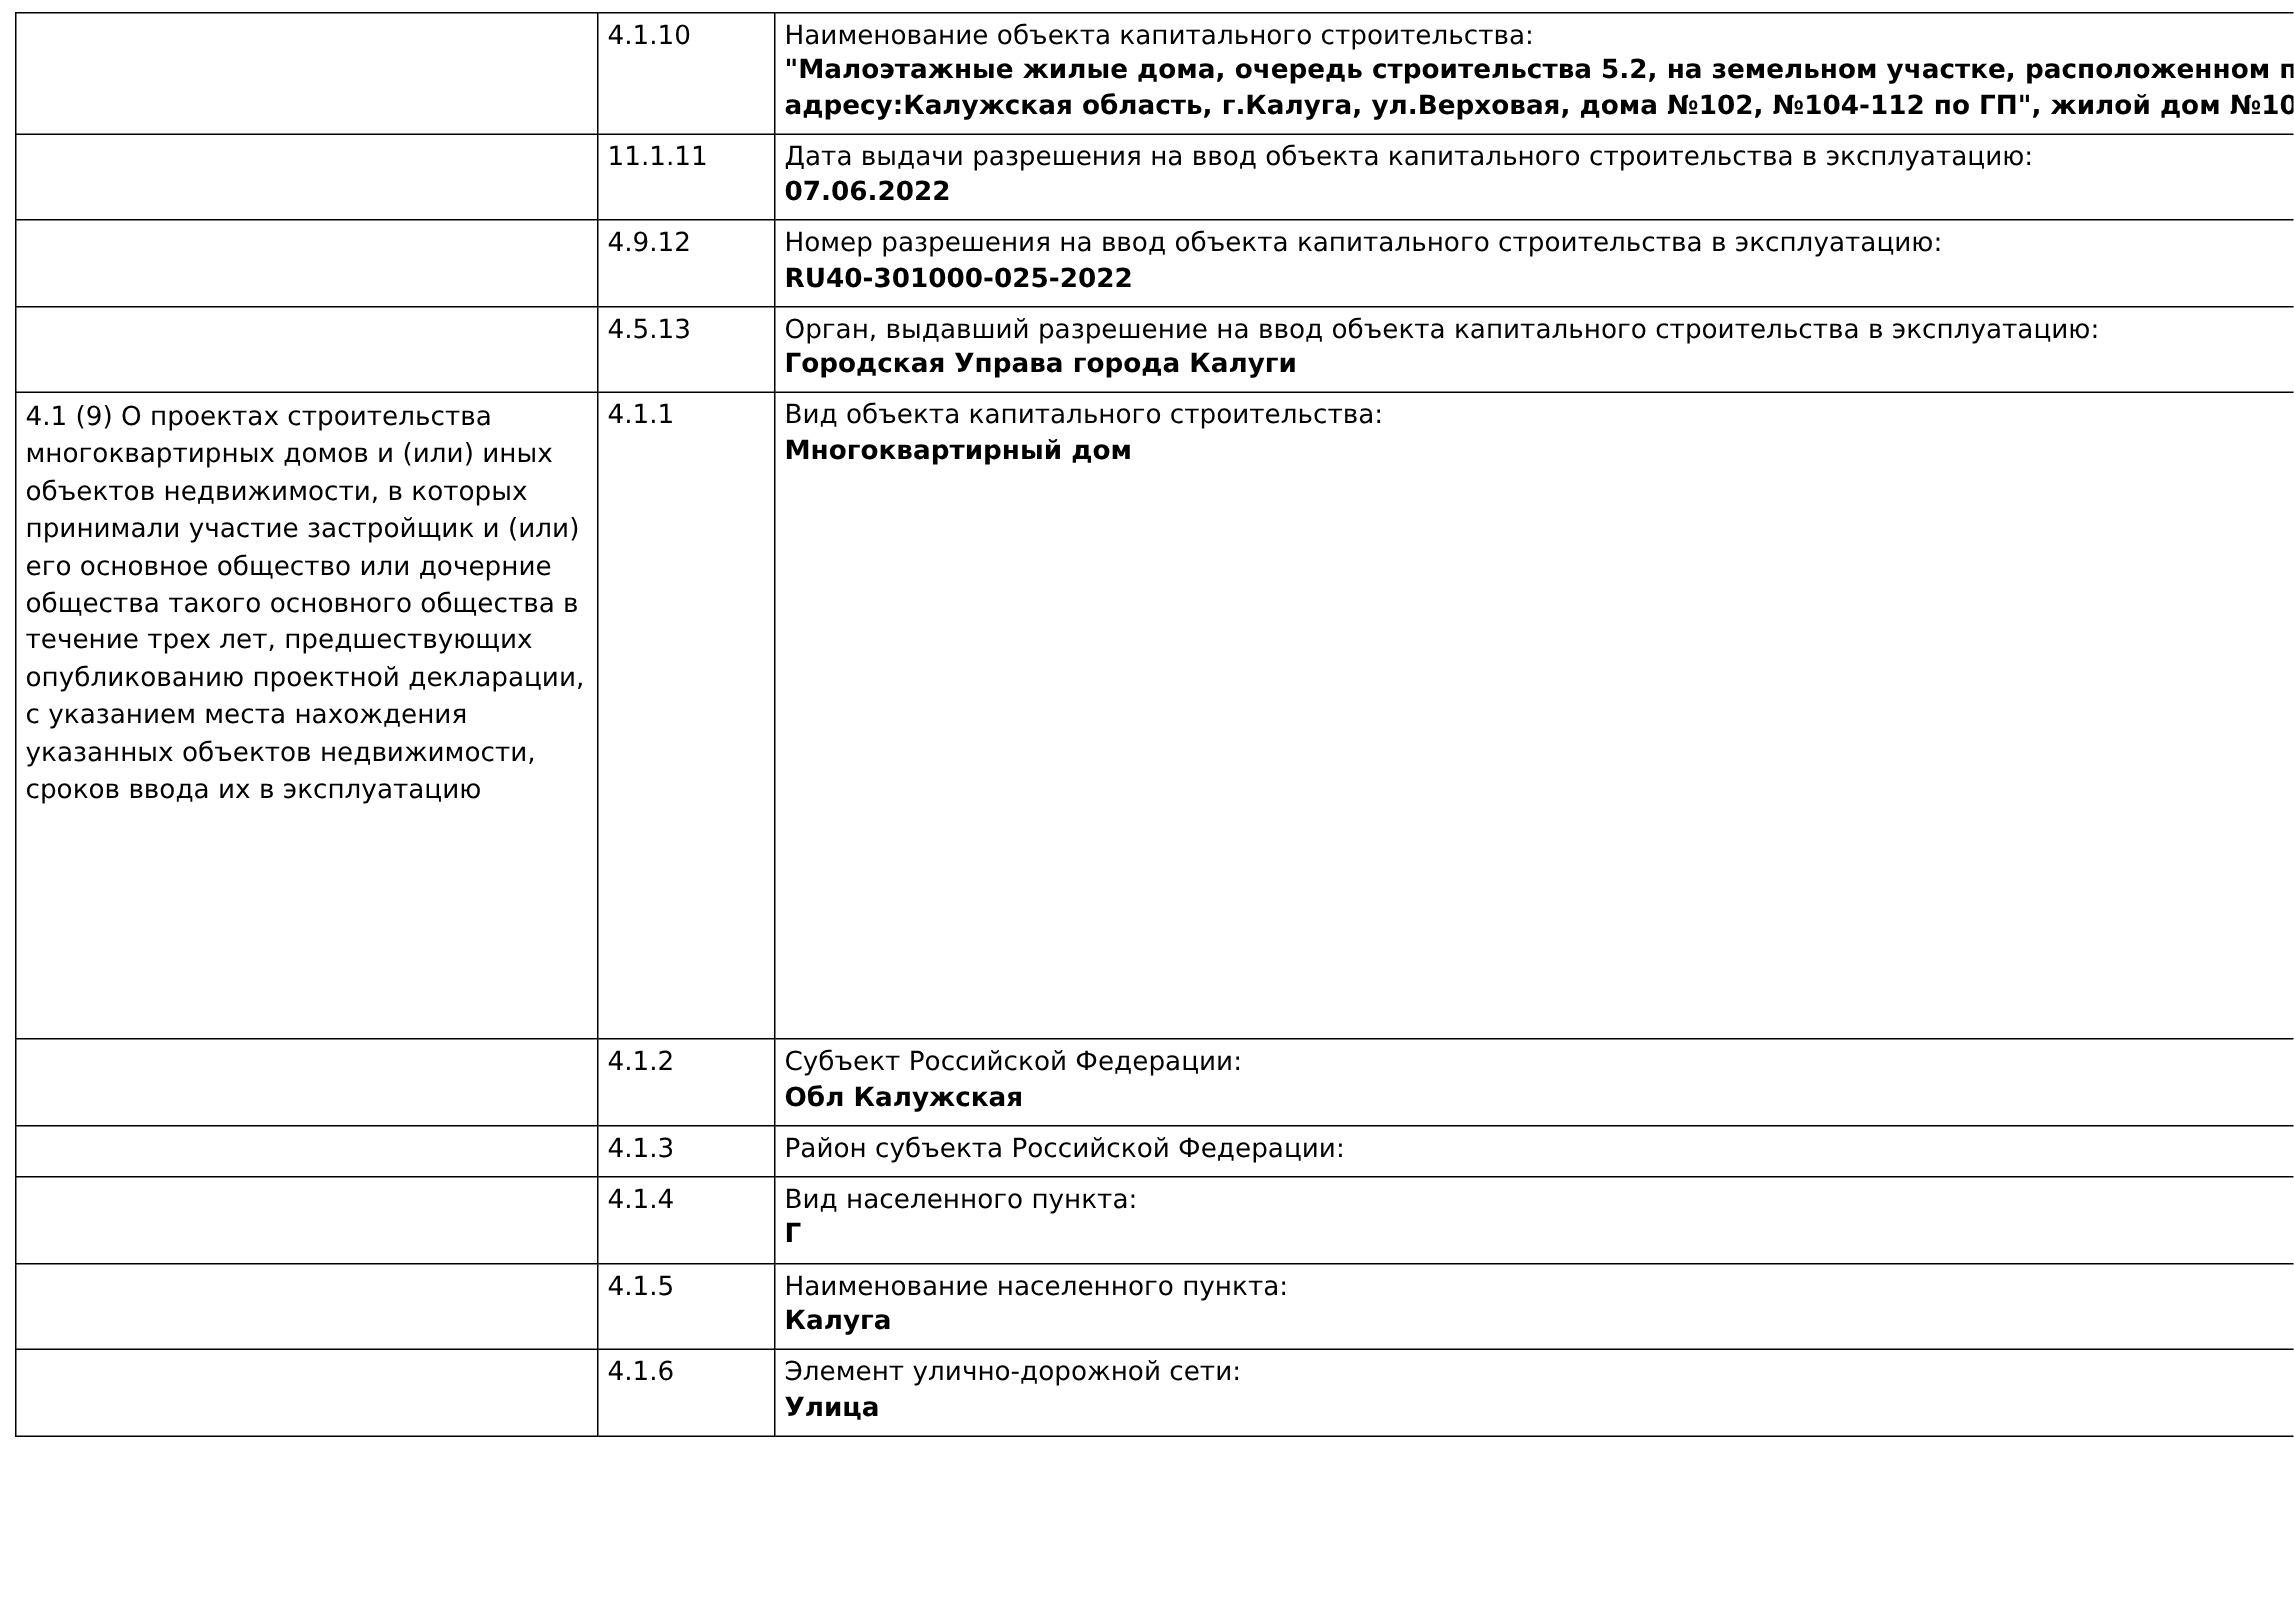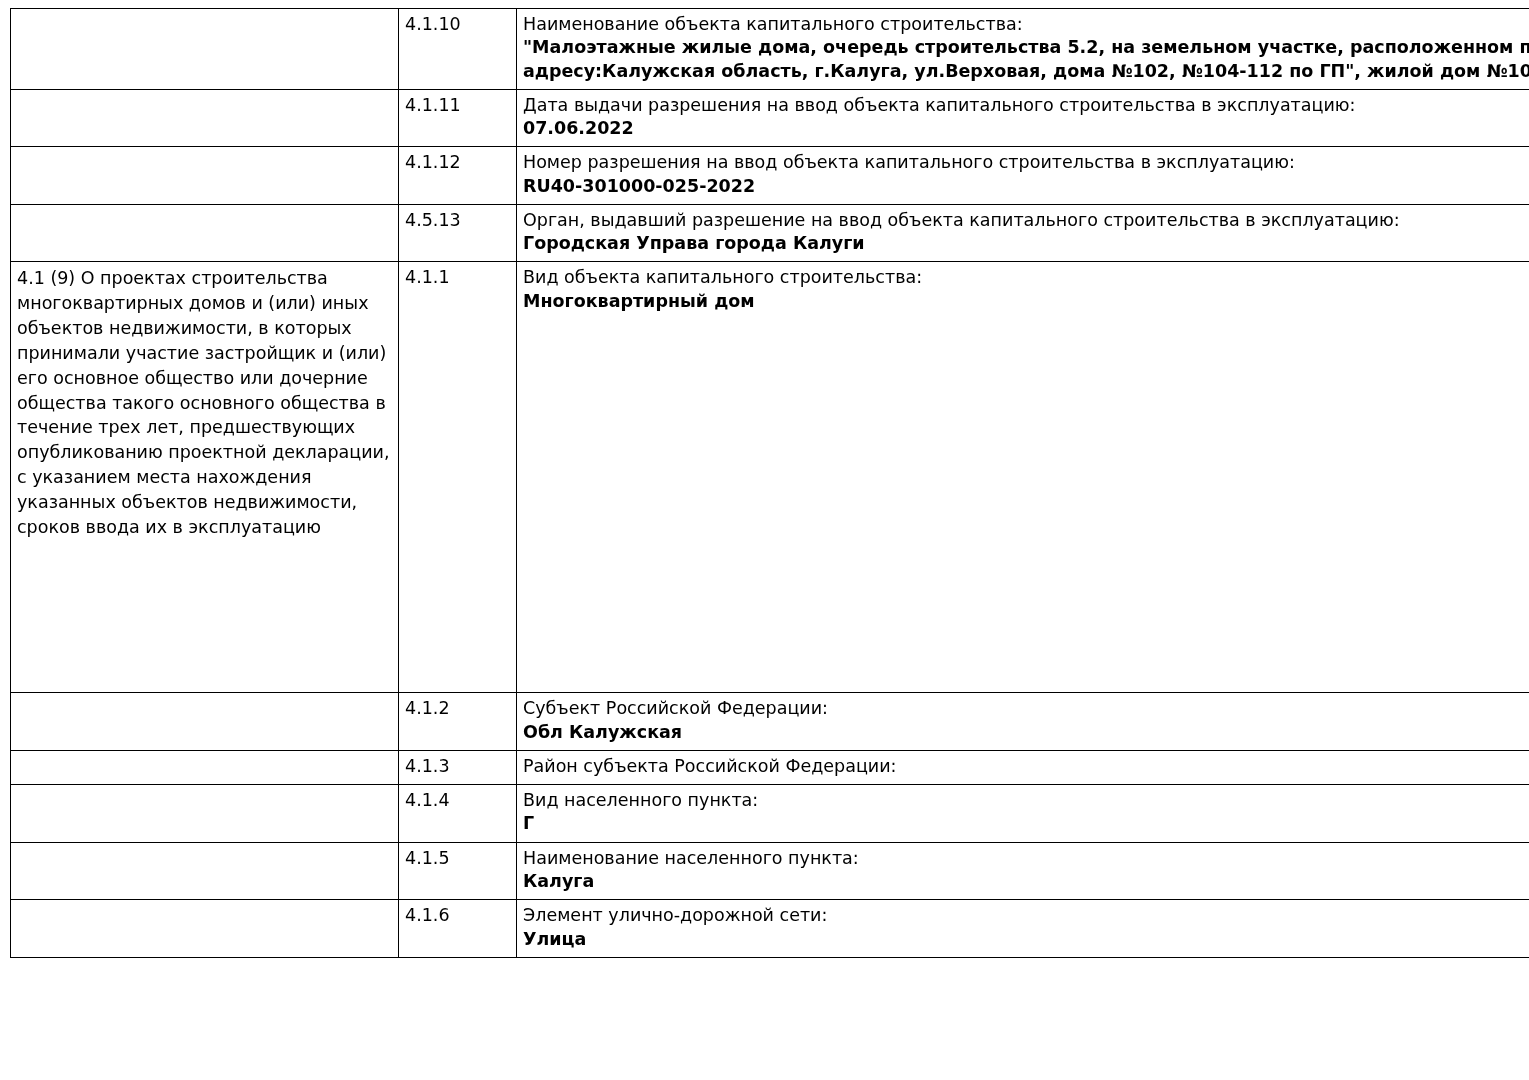--- a/index.html
+++ b/index.html
@@ -78,32 +78,32 @@
         </td>
         <td class="col-val">
           <div class="label">Наименование объекта капитального строительства:</div>
           <div class="value">"Малоэтажные жилые дома, очередь строительства 5.2, на земельном участке, расположенном по адресу:Калужская область, г.Калуга, ул.Верховая, дома №102, №104-112 по ГП", жилой дом №109</div>
         </td>
       </tr>
 
       <tr>
         <td class="col-desc empty-cell"></td>
         <td class="col-code">
-          <span class="code-text">4.1.11</span>
+          <span class="code-text">11.1.11</span>
         </td>
         <td class="col-val">
           <div class="label">Дата выдачи разрешения на ввод объекта капитального строительства в эксплуатацию:</div>
           <div class="value">07.06.2022</div>
         </td>
       </tr>
 
       <tr>
         <td class="col-desc empty-cell"></td>
         <td class="col-code">
-          <span class="code-text">4.1.12</span>
+          <span class="code-text">4.9.12</span>
         </td>
         <td class="col-val">
           <div class="label">Номер разрешения на ввод объекта капитального строительства в эксплуатацию:</div>
           <div class="value">RU40-301000-025-2022</div>
         </td>
       </tr>
 
       <tr>
         <td class="col-desc empty-cell"></td>
         <td class="col-code">

